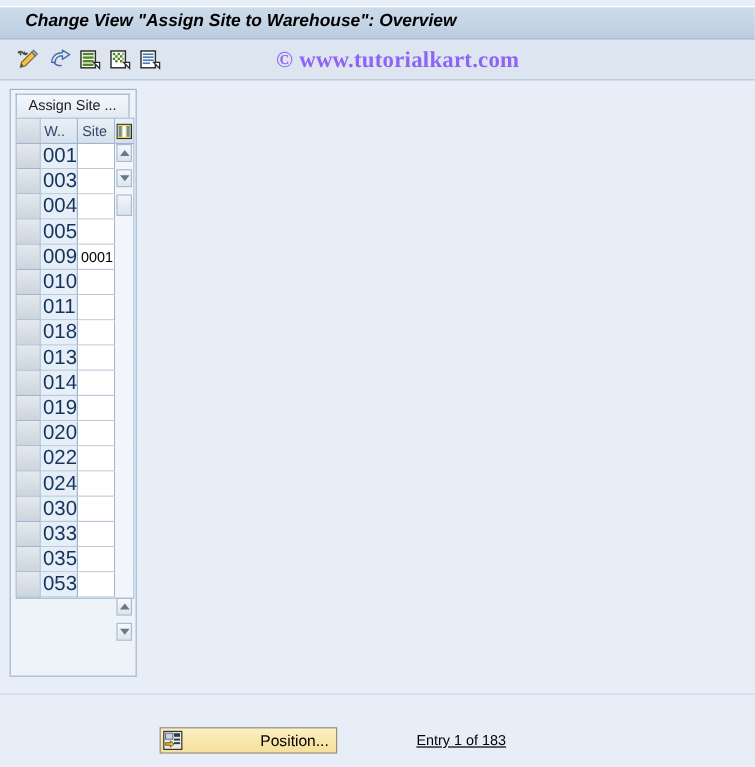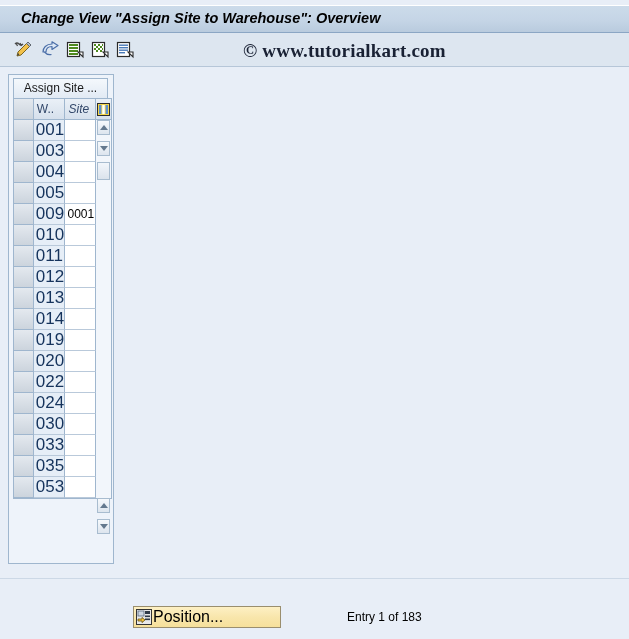--- a/index.html
+++ b/index.html
@@ -51,26 +51,26 @@
   .tb-btn {
     position: absolute;
     top: 6px;
     width: 22px; height: 22px;
     cursor: pointer;
   }
   .tb-btn svg { display: block; }
 
   #watermark {
     position: absolute;
-    left: 243px;
+    left: 230px;
     top: 40px;
     font-family: "Liberation Serif", serif;
     font-size: 19px;
     font-weight: bold;
-    color: #0f172a;
+    color: #8b5cf6;
     white-space: nowrap;
     opacity: 0.95;
     letter-spacing: 0.2px;
   }
 
   
   #table-panel {
     position: absolute;
     left: 8px; top: 74px;
     width: 106px;
@@ -159,21 +159,21 @@
     border-right: 1px solid #9fb6ce;
     border-bottom: 1px solid #9fb6ce;
     background: linear-gradient(to bottom,#eaf0f7 0%, #d6e0ec 100%);
     font-size: 12px;
     line-height: 20px;
     color: #33486a;
     padding-left: 3px;
     cursor: pointer;
   }
   .hdr-wh { width: 32px; }
-  .hdr-site { width: 31px; font-style: italic; }
+  .hdr-site { width: 31px; }
   .hdr-cfg {
     width: 15px;
     box-sizing: border-box;
     border-bottom: 1px solid #9fb6ce;
     background: linear-gradient(to bottom,#eaf0f7 0%, #d6e0ec 100%);
     display: flex;
     align-items: center;
     justify-content: center;
     cursor: pointer;
   }
@@ -224,31 +224,32 @@
     display: flex;
     align-items: center;
   }
   #position-button .pb-icon {
     width: 18px; height: 18px;
     margin-left: 1px;
     flex: 0 0 auto;
   }
   #position-button .pb-label {
     flex: 1 1 auto;
-    text-align: left;
-    font-size: 16px;
+    text-align: right;
+    font-size: 13px;
     color: #000;
     padding-right: 6px;
   }
   #entry-status {
     position: absolute;
     left: 347px; top: 610px;
     font-size: 12px;
     color: #000;
     white-space: nowrap;
+    text-decoration: underline;
   }
 </style>
 </head>
 <body>
 
 <div id="titlebar">
   <div id="title-text">Change View "Assign Site to Warehouse": Overview</div>
 </div>
 
 <div id="toolbar">
@@ -373,21 +374,21 @@
           <div class="cell-scrollcol"></div>
         </div>
         <div class="grid-row">
           <div class="cell-sel"></div>
           <div class="cell-wh">011</div>
           <div class="cell-site"></div>
           <div class="cell-scrollcol"></div>
         </div>
         <div class="grid-row">
           <div class="cell-sel"></div>
-          <div class="cell-wh">012</div>
+          <div class="cell-wh">018</div>
           <div class="cell-site"></div>
           <div class="cell-scrollcol"></div>
         </div>
         <div class="grid-row">
           <div class="cell-sel"></div>
           <div class="cell-wh">013</div>
           <div class="cell-site"></div>
           <div class="cell-scrollcol"></div>
         </div>
         <div class="grid-row">

